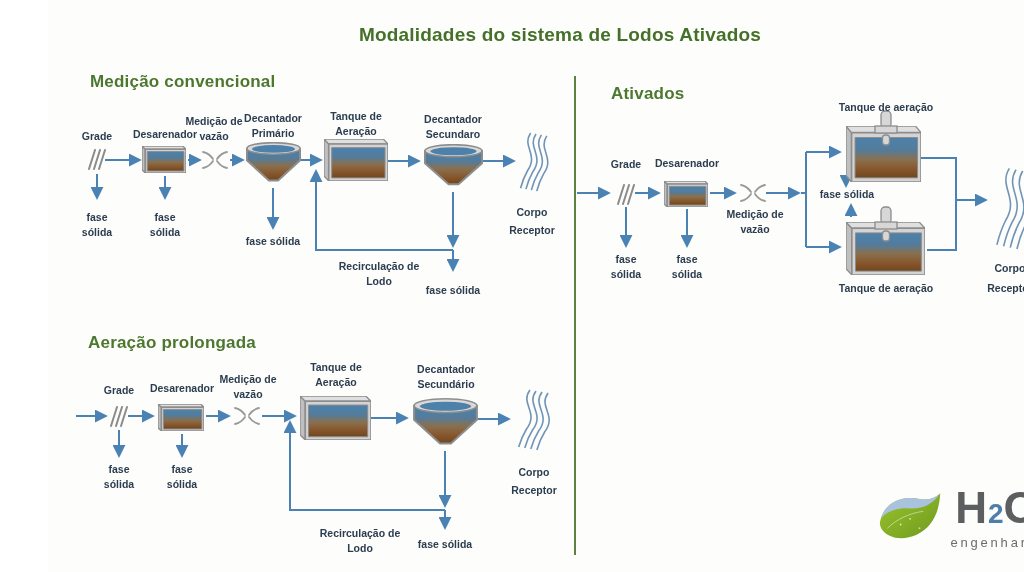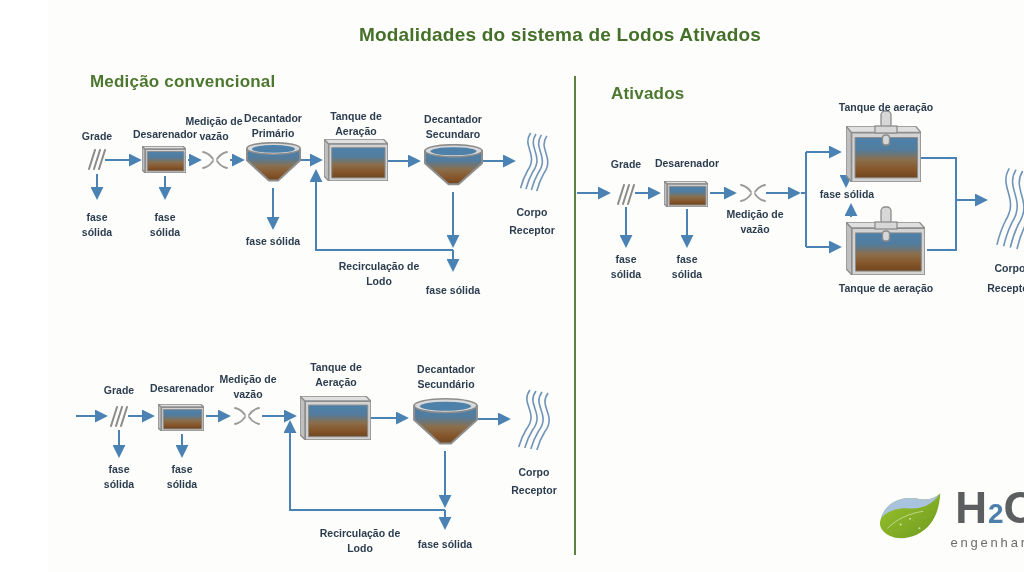--- a/index.html
+++ b/index.html
@@ -170,20 +170,21 @@
 Receptor</div>
   <div class="lbl" style="left:49px;top:210px">fase
 sólida</div>
   <div class="lbl" style="left:117px;top:210px">fase
 sólida</div>
   <div class="lbl" style="left:225px;top:234px">fase sólida</div>
   <div class="lbl" style="left:331px;top:259px">Recirculação de
 Lodo</div>
   <div class="lbl" style="left:405px;top:283px">fase sólida</div>
 
+  <div class="heading" style="left:40px;top:333px">Aeração prolongada</div>
   <div class="lbl" style="left:71px;top:383px">Grade</div>
   <div class="lbl" style="left:134px;top:381px">Desarenador</div>
   <div class="lbl" style="left:200px;top:372px">Medição de
 vazão</div>
   <div class="lbl" style="left:288px;top:360px">Tanque de
 Aeração</div>
   <div class="lbl" style="left:398px;top:362px">Decantador
 Secundário</div>
   <div class="lbl wide" style="left:486px;top:463px">Corpo
 Receptor</div>

